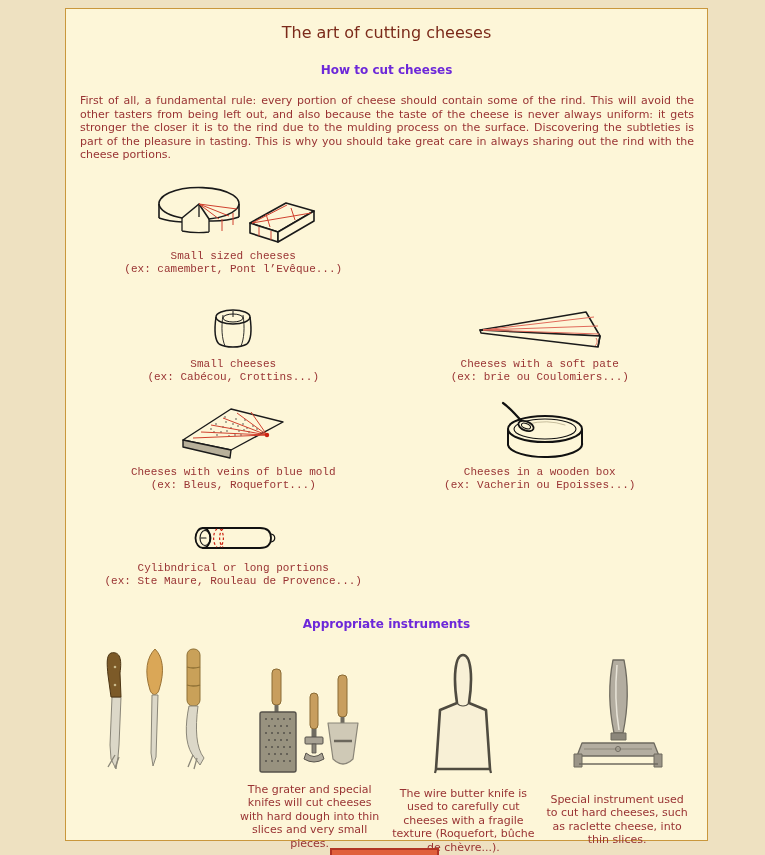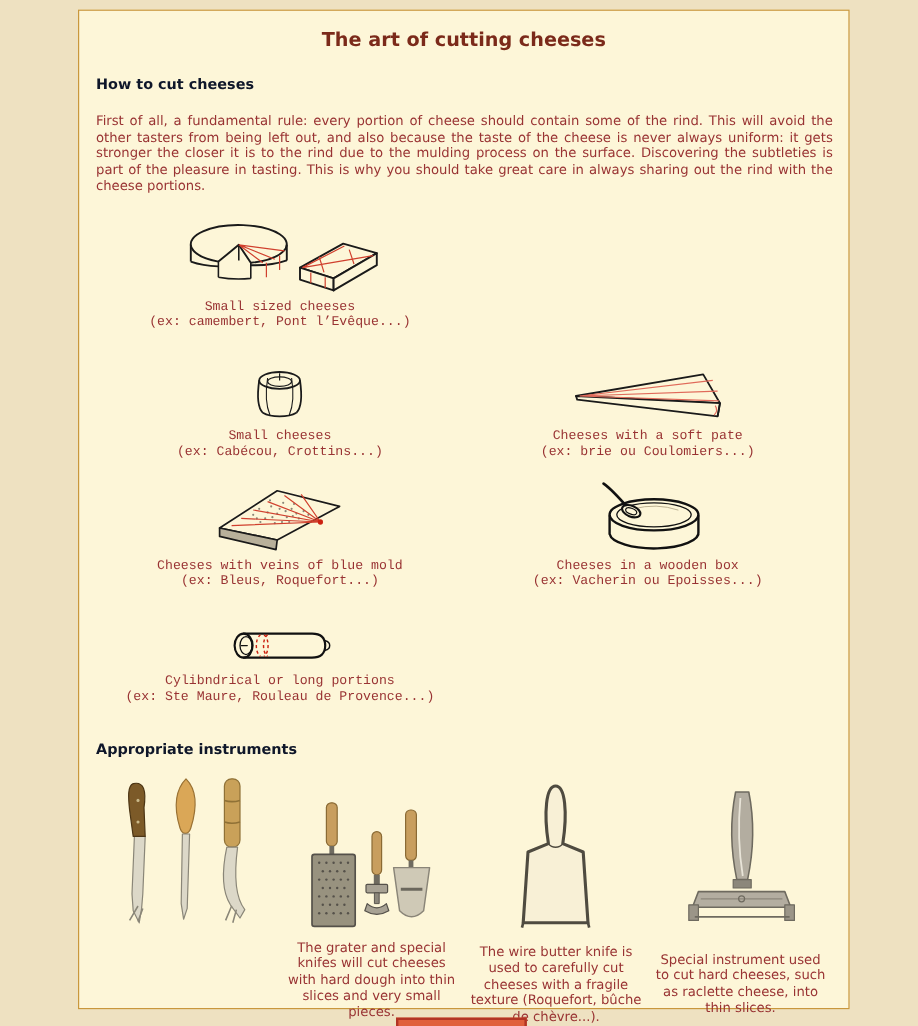--- a/index.html
+++ b/index.html
@@ -9,25 +9,25 @@
     font-family:"DejaVu Sans","Liberation Sans",sans-serif;
     color:#993333;
   }
   .page-box{
     position:absolute;left:65px;top:8px;width:643px;height:833px;
     background:#fdf6d8;border:1px solid #c9973c;box-sizing:border-box;
     padding:0 14px;
   }
   .page-title{
     margin-top:14px;text-align:center;
-    font-size:16px;font-weight:bold;color:#7b2a1a;
+    font-size:16px;font-weight:normal;color:#7b2a1a;
   }
   .section-heading{
-    margin-top:21px;
-    font-size:12px;font-weight:bold;color:#0f172a;
+    margin-top:21px;text-align:center;
+    font-size:12px;font-weight:bold;color:#6d28d9;
   }
   .intro{
     margin:17px auto 0;width:614px;
     font-size:11px;line-height:13.5px;text-align:justify;color:#993333;
   }
   .cheese-grid{margin-top:6px;font-family:Liberation Mono, monospace;}
   .cheese-row{display:flex;}
   .cheese-cell{width:50%;text-align:center;}
   .cheese-art{
     display:flex;align-items:flex-end;justify-content:center;

